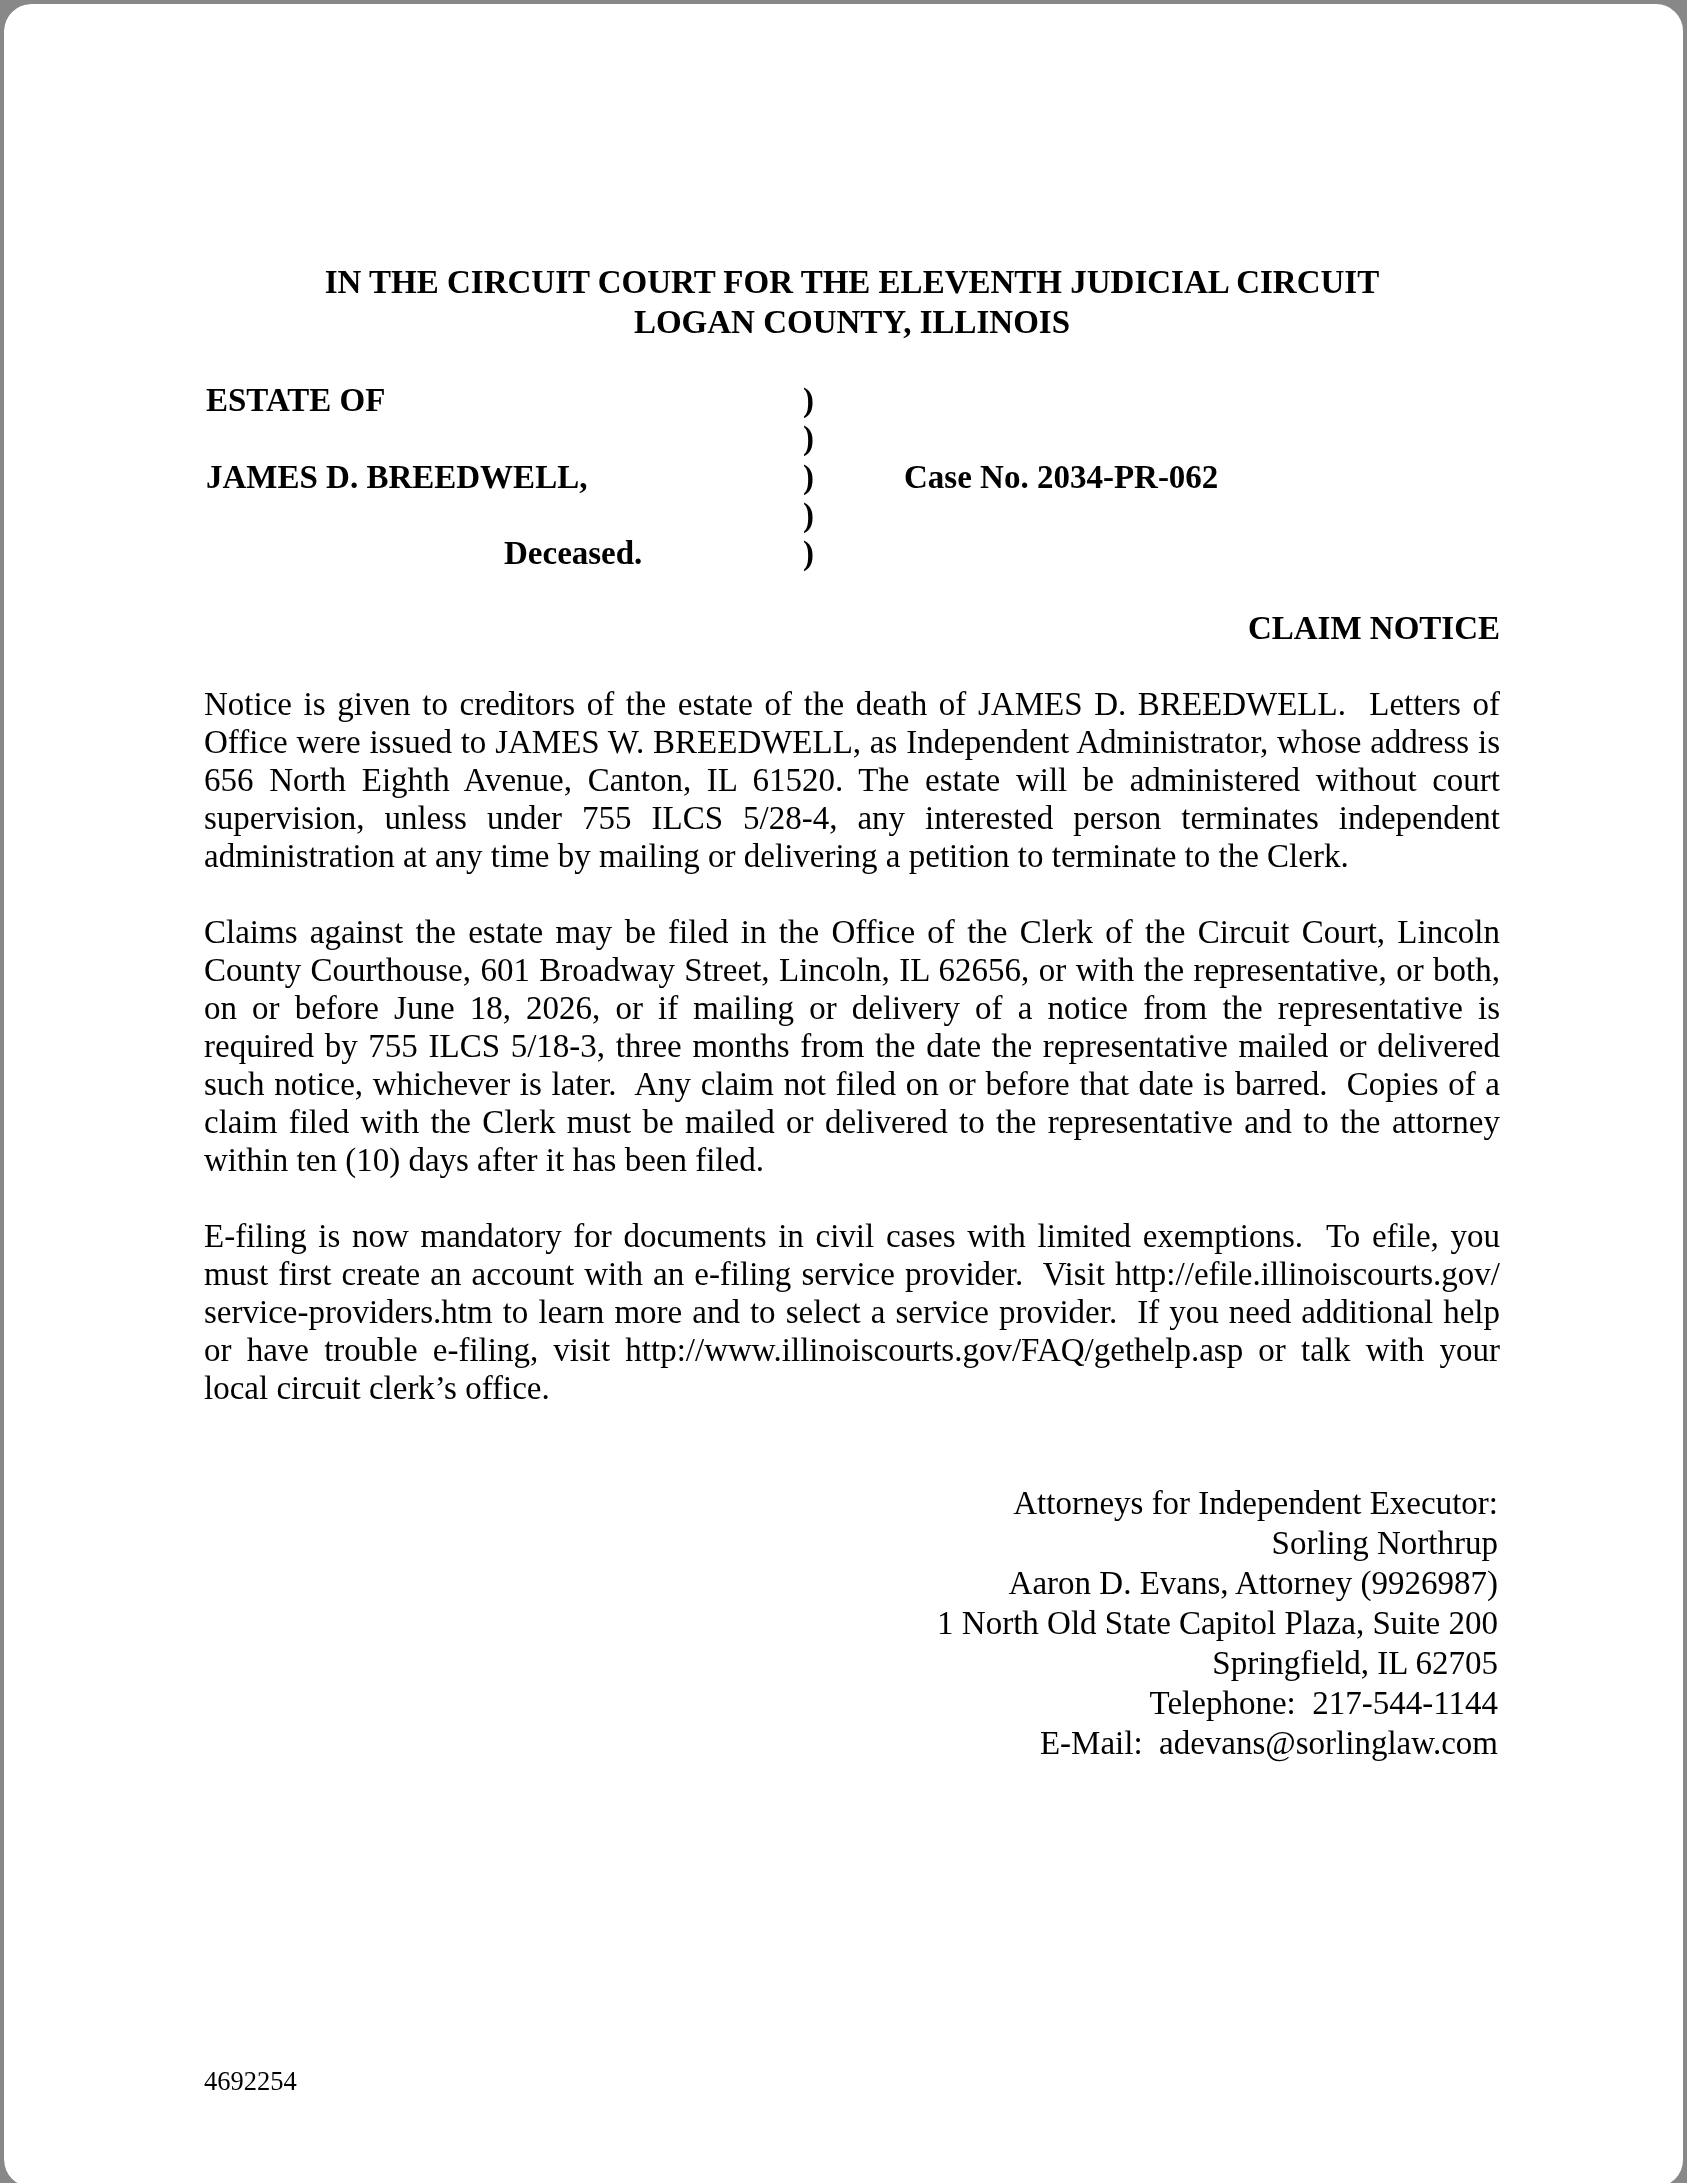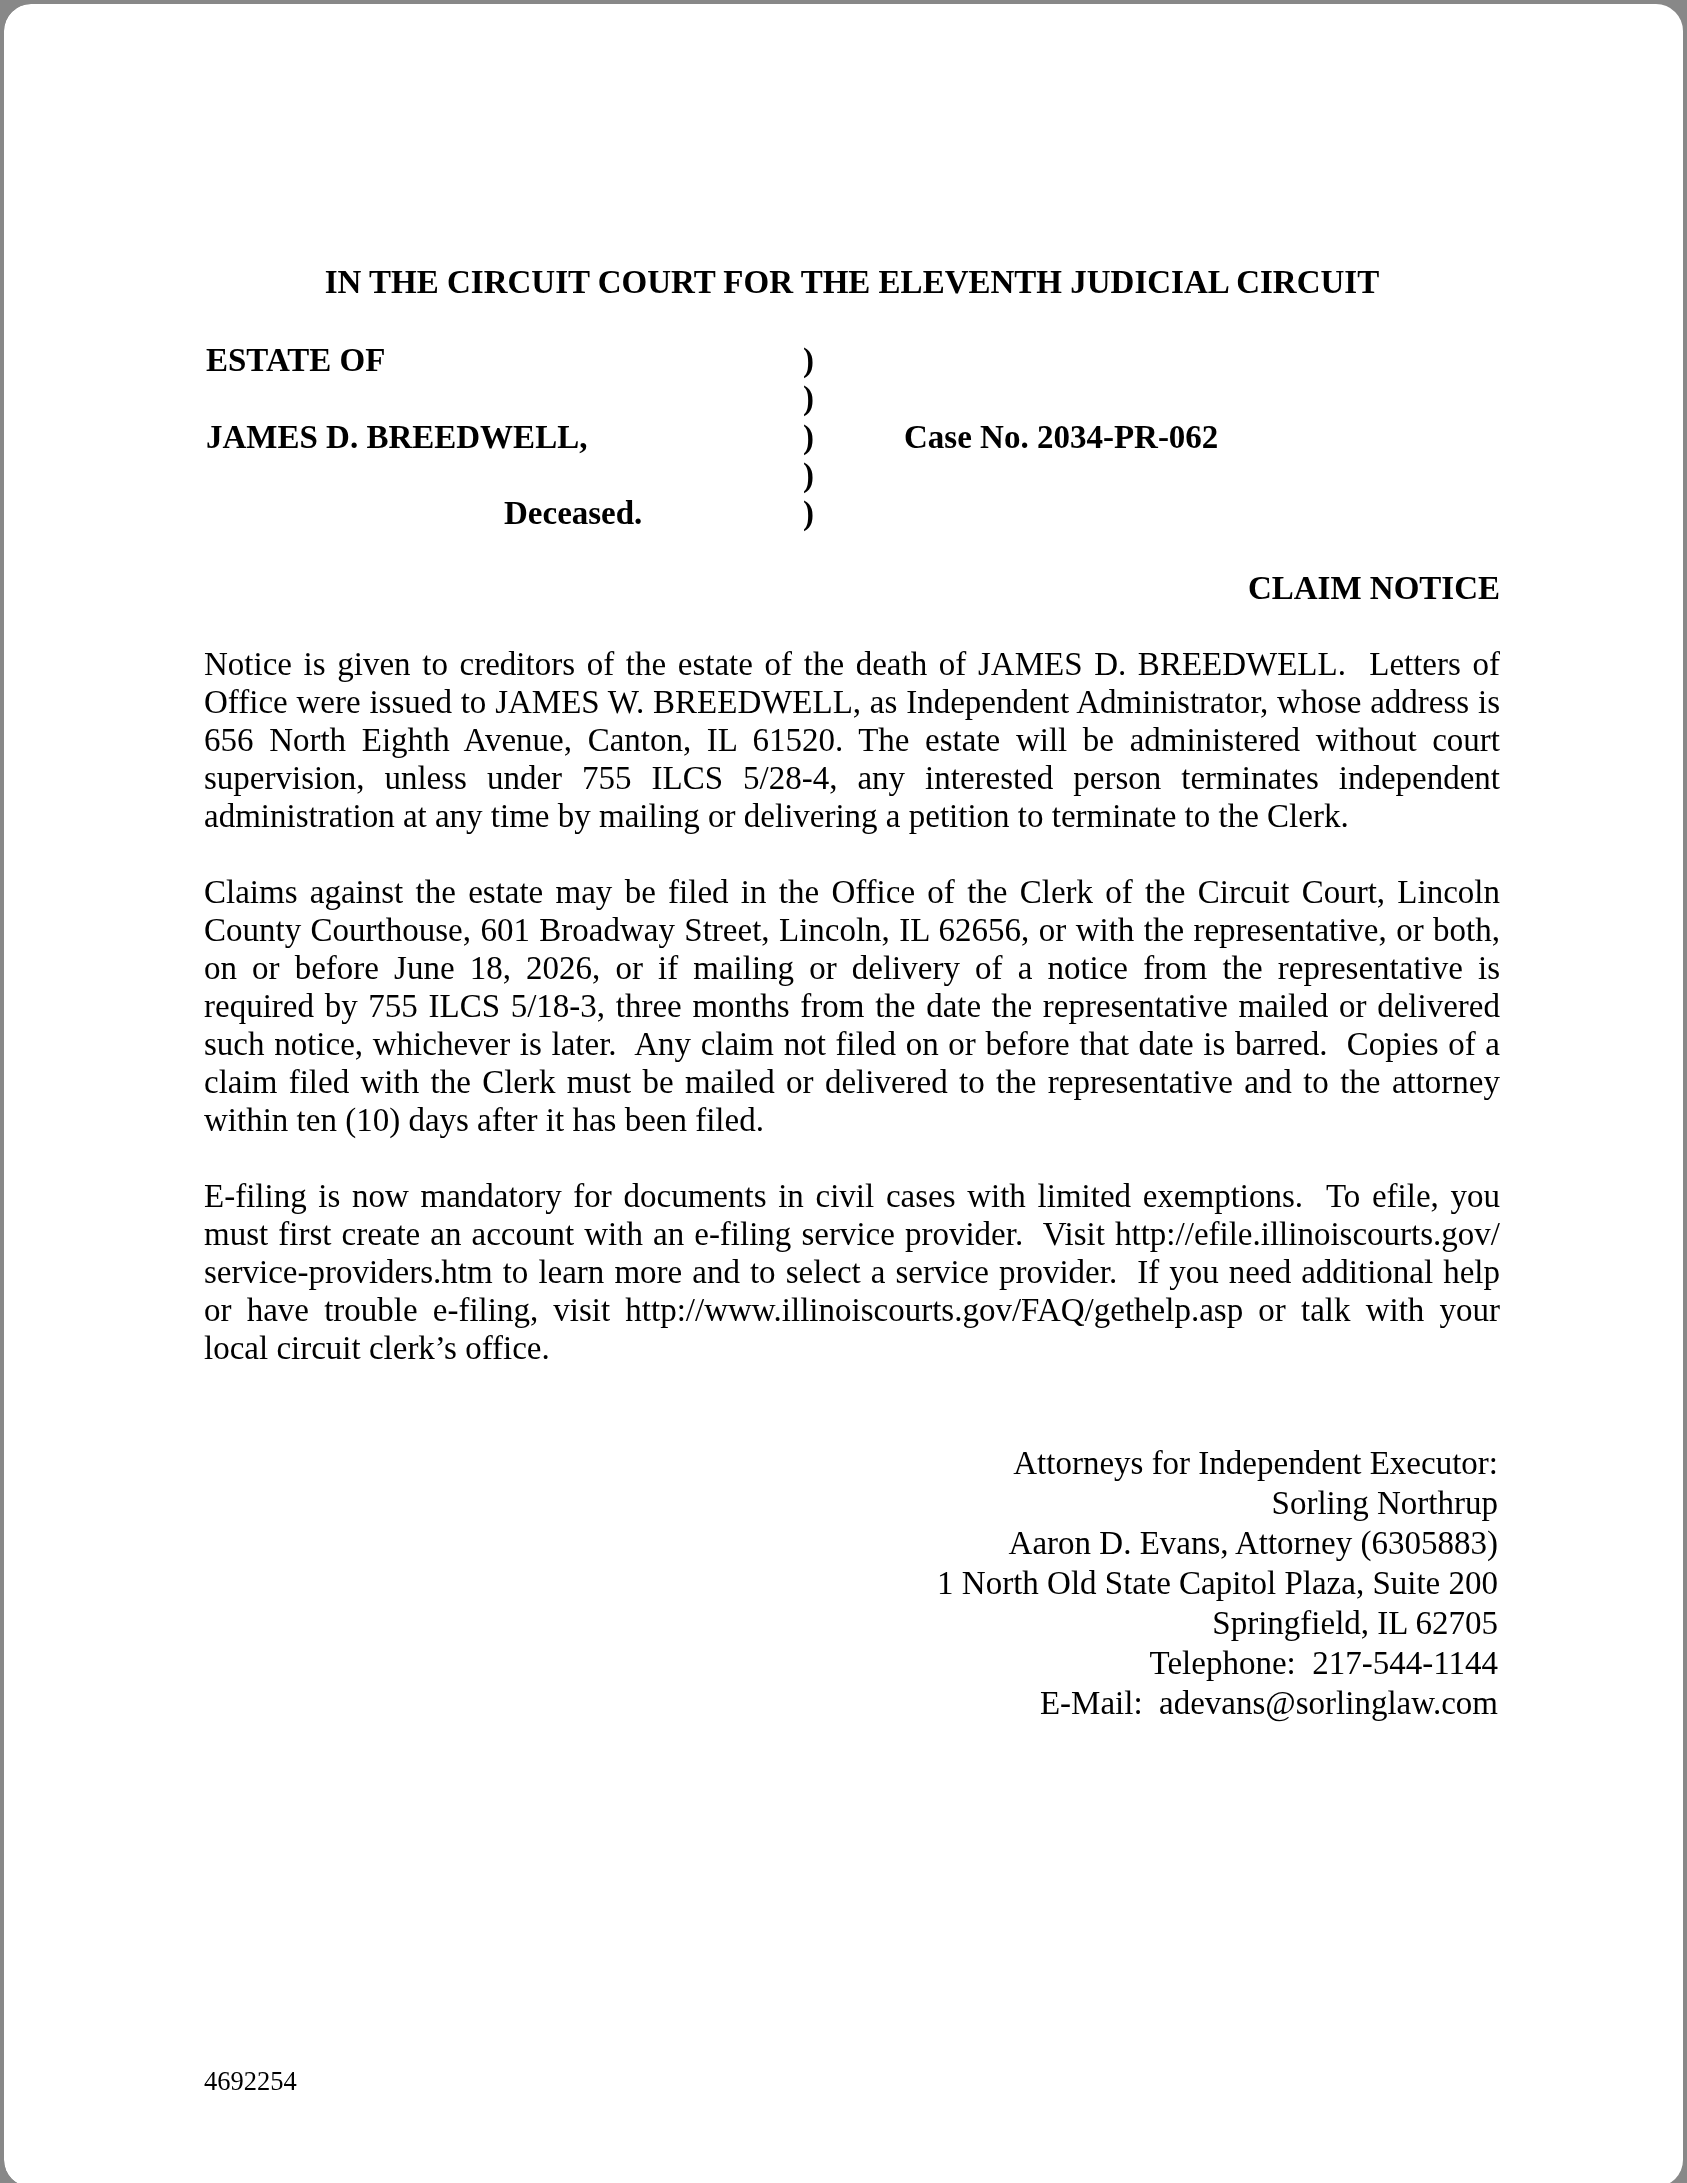--- a/index.html
+++ b/index.html
@@ -56,20 +56,21 @@
     line-height: 30px;
   }
 </style>
 </head>
 <body>
 
 <div class="page">
 
   <div class="header">
     <div>IN THE CIRCUIT COURT FOR THE ELEVENTH JUDICIAL CIRCUIT</div>
+    <div>LOGAN COUNTY, ILLINOIS</div>
   </div>
 
   <div class="caption">
     <div class="cap-item" style="left:0; top:0;">ESTATE OF</div>
     <div class="cap-item" style="left:0; top:77px;">JAMES D. BREEDWELL,</div>
     <div class="cap-item" style="left:298px; top:153px;">Deceased.</div>
 
     <div class="cap-item" style="left:597px; top:0;">)</div>
     <div class="cap-item" style="left:597px; top:38px;">)</div>
     <div class="cap-item" style="left:597px; top:77px;">)</div>
@@ -82,21 +83,21 @@
   <h1 class="notice-title">CLAIM NOTICE</h1>
 
   <p class="body-para">Notice is given to creditors of the estate of the death of JAMES D. BREEDWELL.  Letters of Office were issued to JAMES W. BREEDWELL, as Independent Administrator, whose address is 656 North Eighth Avenue, Canton, IL 61520. The estate will be administered without court supervision, unless under 755 ILCS 5/28-4, any interested person terminates independent administration at any time by mailing or delivering a petition to terminate to the Clerk.</p>
   <p class="body-para">Claims against the estate may be filed in the Office of the Clerk of the Circuit Court, Lincoln County Courthouse, 601 Broadway Street, Lincoln, IL 62656, or with the representative, or both, on or before June 18, 2026, or if mailing or delivery of a notice from the representative is required by 755 ILCS 5/18-3, three months from the date the representative mailed or delivered such notice, whichever is later.  Any claim not filed on or before that date is barred.  Copies of a claim filed with the Clerk must be mailed or delivered to the representative and to the attorney within ten (10) days after it has been filed.</p>
   <p class="body-para">E-filing is now mandatory for documents in civil cases with limited exemptions.  To efile, you must first create an account with an e-filing service provider.  Visit http://efile.illinoiscourts.gov/ service-providers.htm to learn more and to select a service provider.  If you need additional help or have trouble e-filing, visit http://www.illinoiscourts.gov/FAQ/gethelp.asp or talk with your local circuit clerk’s office.</p>
 
 
   <div class="attorney">
     <div>Attorneys for Independent Executor:</div>
     <div>Sorling Northrup</div>
-    <div>Aaron D. Evans, Attorney (6305883)</div>
+    <div>Aaron D. Evans, Attorney (9926987)</div>
     <div>1 North Old State Capitol Plaza, Suite 200</div>
     <div>Springfield, IL 62705</div>
     <div>Telephone:  217-544-1144</div>
     <div>E-Mail:  adevans@sorlinglaw.com</div>
   </div>
 
   <div class="footer-number">4692254</div>
 
 </div>
 

